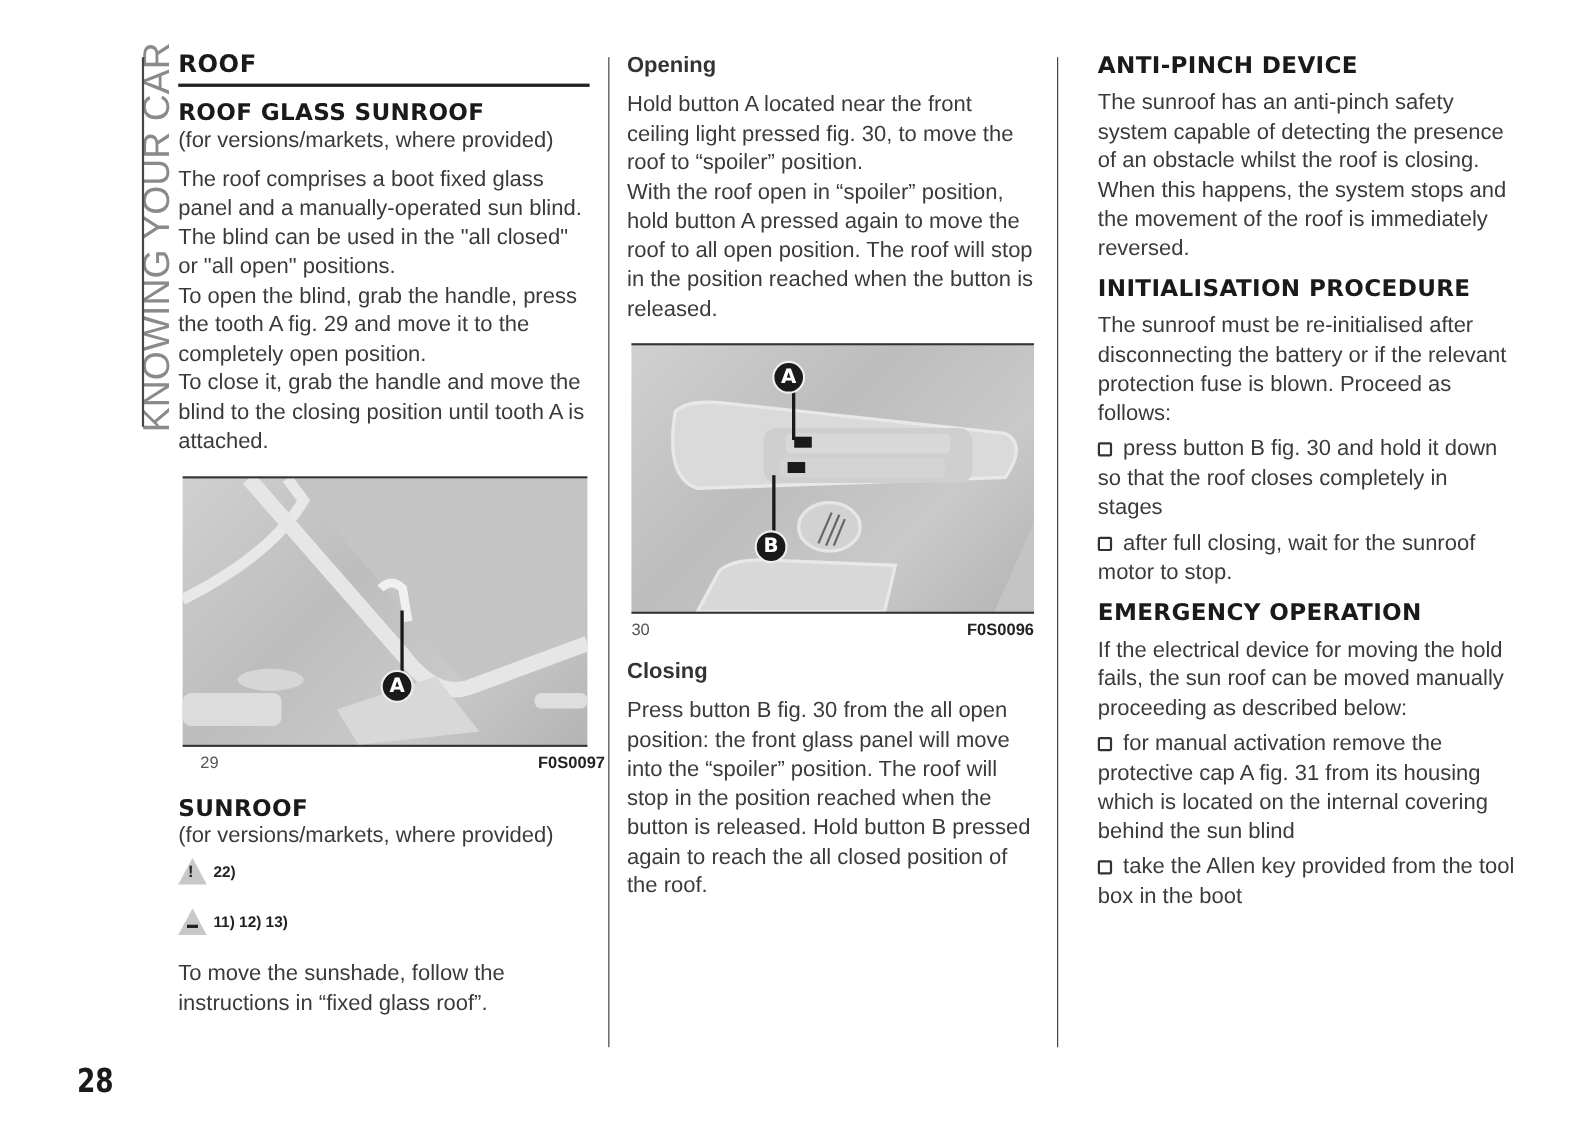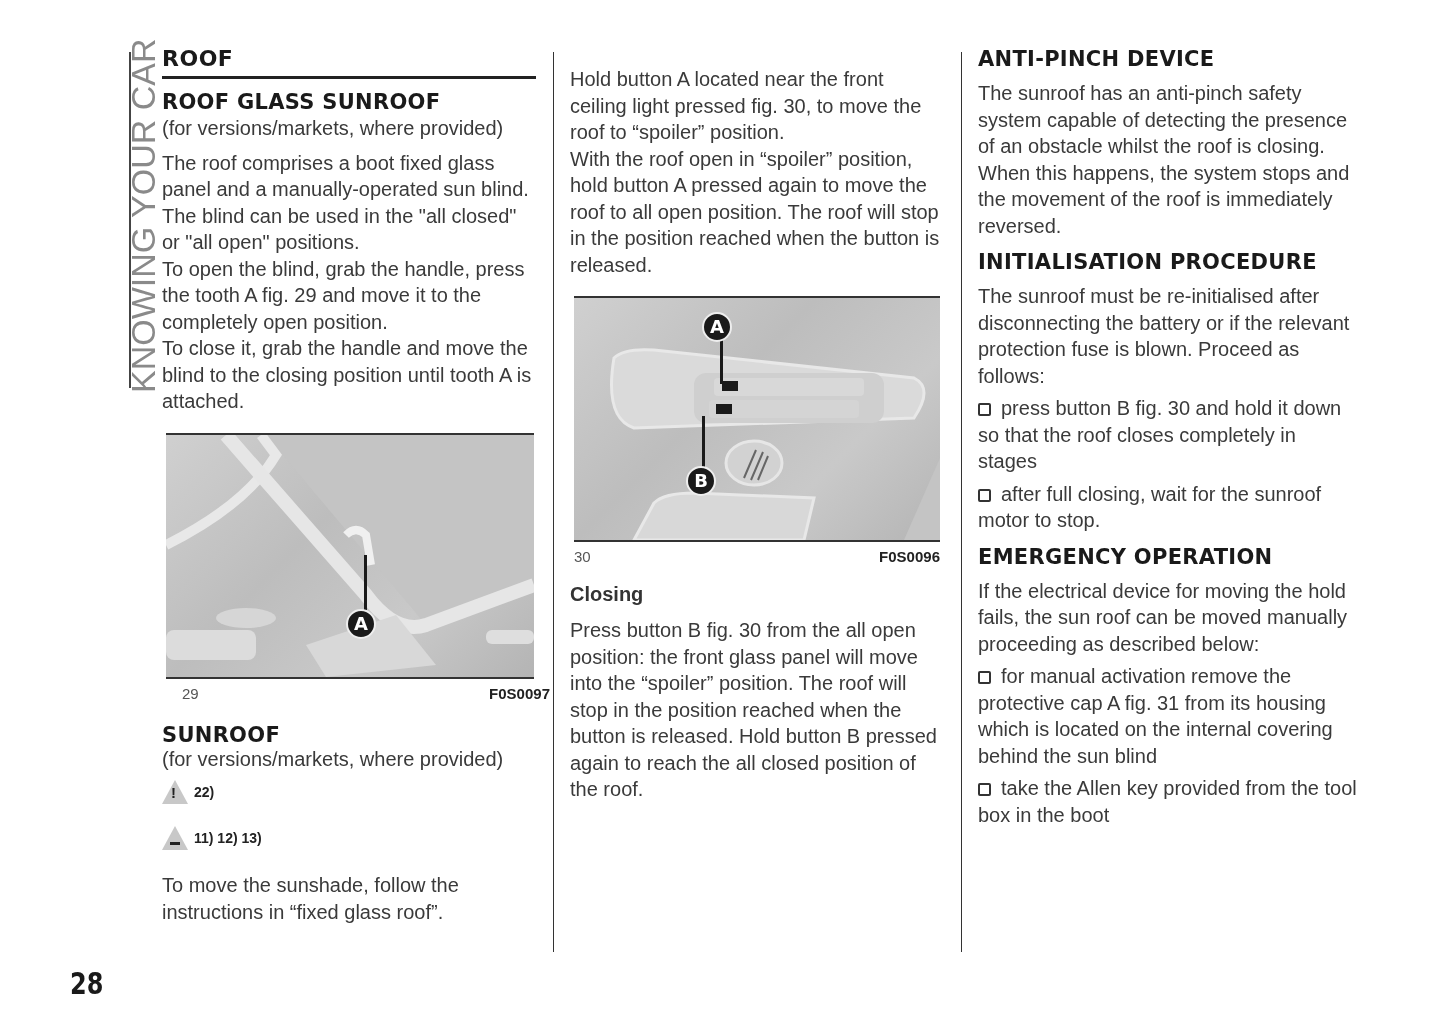--- a/index.html
+++ b/index.html
@@ -3,21 +3,21 @@
 <meta charset="utf-8">
 <style>
   html,body{margin:0;padding:0;background:#fff;}
   body{width:1445px;height:1019px;position:relative;overflow:hidden;font-family:"Liberation Sans",sans-serif;color:#3a3a3a;}
   .side{position:absolute;left:88px;top:48px;width:40px;height:345px;}
   .side-text{position:absolute;left:0;top:0;transform-origin:0 0;transform:translate(36px,0) rotate(-90deg) translate(-345px,0);width:345px;font-size:34px;color:#8a8a8a;letter-spacing:0;white-space:nowrap;text-align:left;font-weight:300;}
   .side-rule{position:absolute;left:129px;top:52px;width:2px;height:336px;background:#444;}
   .col{position:absolute;top:44px;}
   .c1{left:162px;width:374px;}
   .c2{left:570px;width:374px;}
-  .c3{left:978px;width:380px;}
+  .c3{left:998px;width:380px;}
   .vr{position:absolute;top:52px;width:1px;height:900px;background:#333;}
   .h-main{font-family:"DejaVu Sans",sans-serif;font-weight:900;font-size:22px;color:#1a1a1a;letter-spacing:0.5px;margin:0;padding-bottom:2px;border-bottom:3px solid #222;line-height:30px;}
   .h-sec{font-family:"DejaVu Sans",sans-serif;font-weight:900;font-size:21px;color:#1a1a1a;letter-spacing:0.3px;margin:0;line-height:22px;}
   .h-sub{font-weight:bold;font-size:20px;color:#333;margin:0;line-height:26px;}
   p{margin:0;font-size:20px;line-height:26.5px;color:#3a3a3a;}
   .fig{position:relative;border-top:2px solid #333;border-bottom:2px solid #333;background:linear-gradient(135deg,#d0d0d0,#bdbdbd 40%,#c9c9c9 70%,#b4b4b4);overflow:hidden;}
   .cap{display:flex;justify-content:space-between;align-items:center;font-size:15px;color:#555;margin-top:6px;}
   .cap .code{font-weight:bold;font-size:15px;color:#222;}
   .callout{position:absolute;width:26px;height:26px;border-radius:50%;background:#1a1a1a;border:2px solid #eee;color:#fff;font-weight:bold;font-size:18px;text-align:center;line-height:26px;font-family:"DejaVu Sans",sans-serif;}
   .leader{position:absolute;width:3px;background:#1a1a1a;}
@@ -75,21 +75,22 @@
         <span style="font-size:10px;left:-5px;top:10px;">▬</span>
       </div>
     <span>11) 12) 13)</span>
   </div>
   <p style="margin-top:22px;">To move the sunshade, follow the instructions in “fixed glass roof”.</p>
 </div>
 
 <div class="vr" style="left:553px;"></div>
 
 <div class="col c2">
-  <p style="margin-top:22px;">Hold button A located near the front ceiling light pressed fig. 30, to move the roof to “spoiler” position.</p>
+  <h3 class="h-sub" style="margin-top:2px;">Opening</h3>
+  <p style="margin-top:10px;">Hold button A located near the front ceiling light pressed fig. 30, to move the roof to “spoiler” position.</p>
   <p>With the roof open in “spoiler” position, hold button A pressed again to move the roof to all open position. The roof will stop in the position reached when the button is released.</p>
 
   <div class="fig" style="margin-top:18px;height:242px;width:366px;margin-left:4px;">
     <svg width="366" height="242" viewBox="0 0 366 242">
       <path d="M40,60 Q50,50 80,52 L340,80 Q360,90 340,120 L60,130 Q30,120 40,60Z" fill="#dadada" stroke="#e8e8e8" stroke-width="3"></path>
       <rect x="120" y="75" width="190" height="50" rx="12" fill="#cfcfcf"></rect>
       <rect x="140" y="80" width="150" height="18" rx="4" fill="#d8d8d8"></rect>
       <rect x="135" y="102" width="150" height="18" rx="4" fill="#d4d4d4"></rect>
       <rect x="148" y="83" width="16" height="10" fill="#1a1a1a"></rect>
       <rect x="142" y="106" width="16" height="10" fill="#1a1a1a"></rect>

